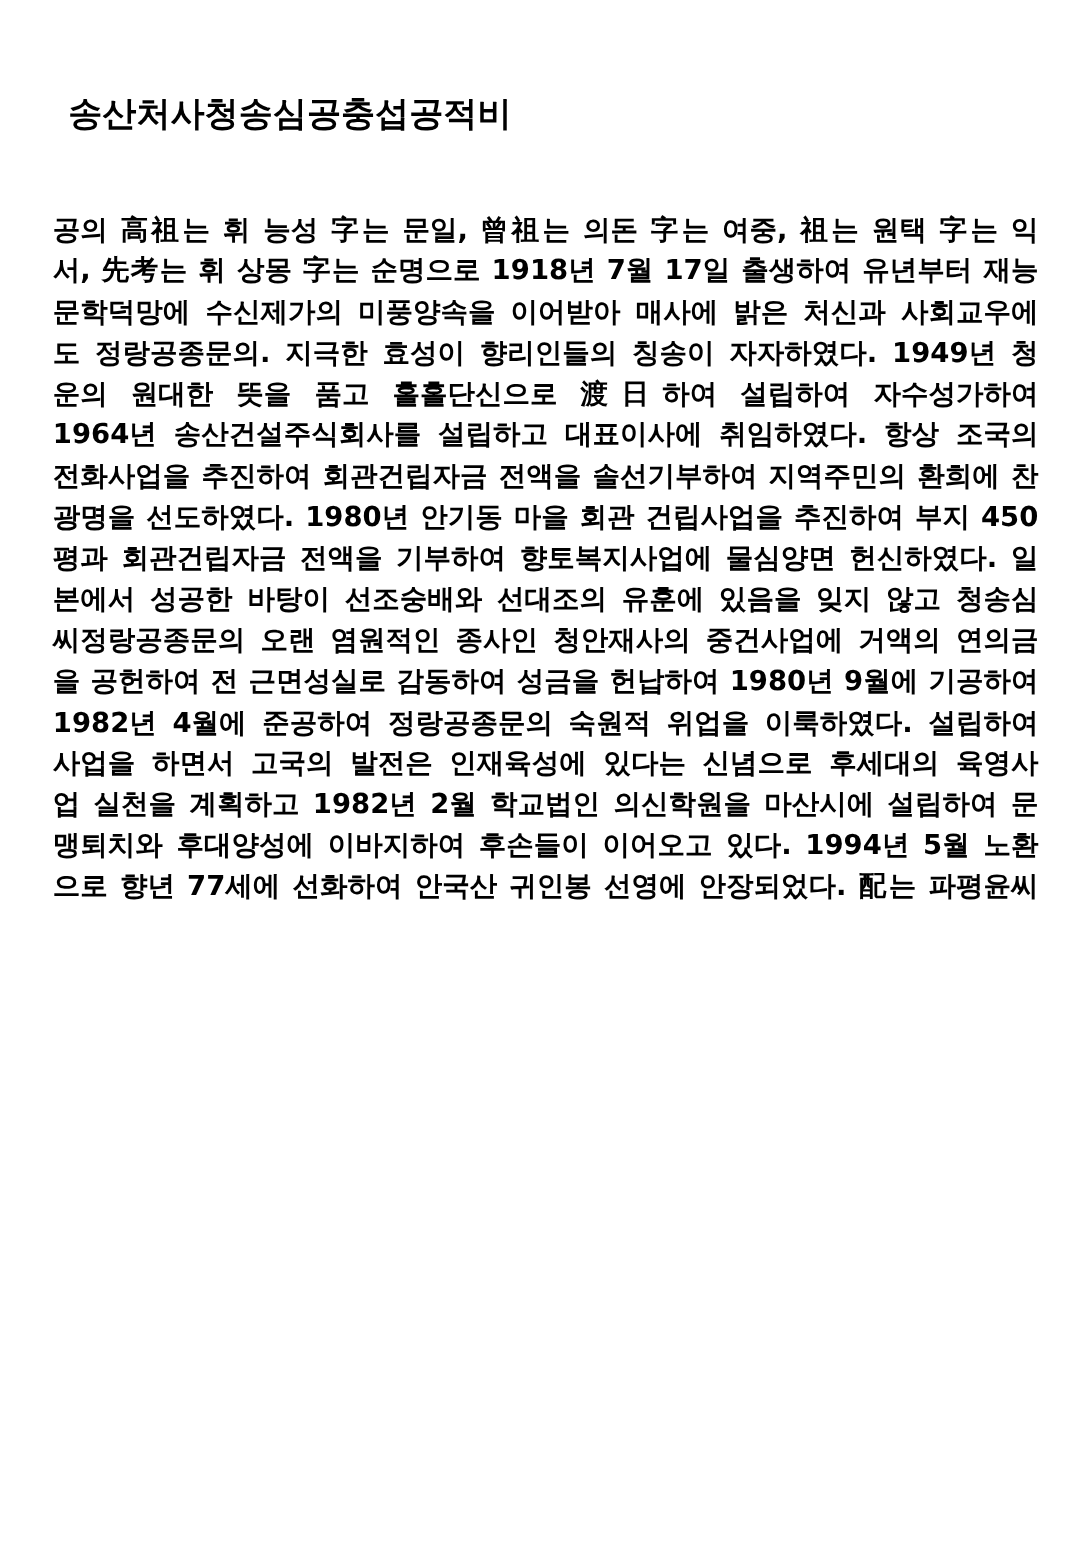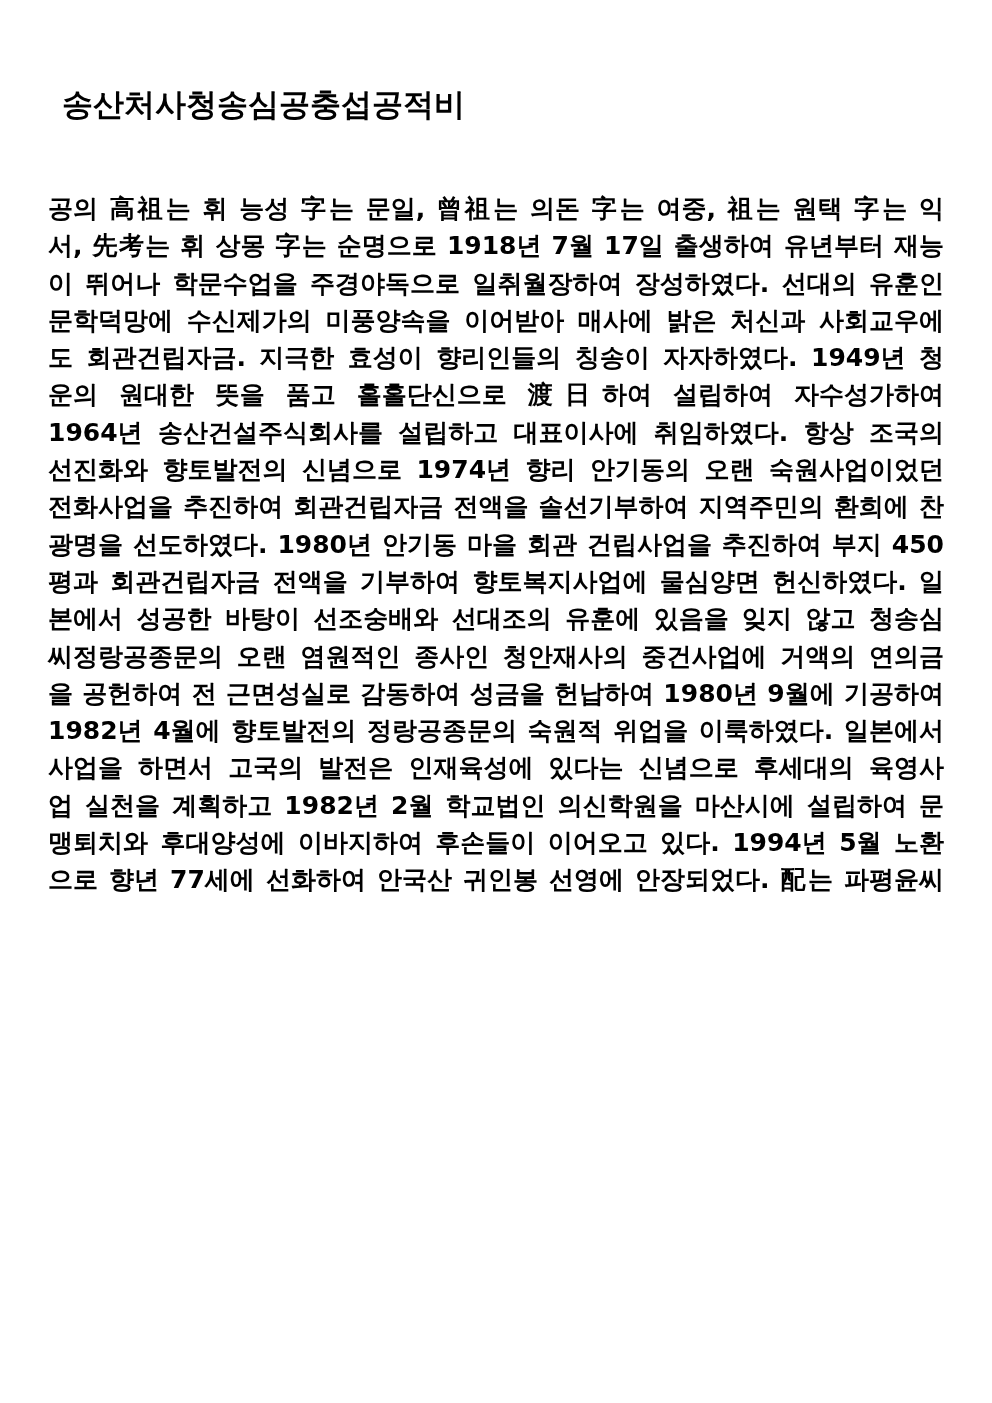--- a/index.html
+++ b/index.html
@@ -58,31 +58,29 @@
   </style>
 </head>
 <body>
 
 <div class="page">
   <h1 class="doc-title">송산처사청송심공충섭공적비</h1>
 
   <div class="doc-body">
     <span class="line">공의 高祖는 휘 능성 字는 문일, 曾祖는 의돈 字는 여중, 祖는 원택 字는 익</span>
     <span class="line">서, 先考는 휘 상몽 字는 순명으로 1918년 7월 17일 출생하여 유년부터 재능</span>
-    <span class="line">이 뛰어나 학문수업을 주경야독으로 일취월장하여 장성하였다. 선대의 유훈인</span>
     <span class="line">문학덕망에 수신제가의 미풍양속을 이어받아 매사에 밝은 처신과 사회교우에</span>
-    <span class="line">도 회관건립자금. 지극한 효성이 향리인들의 칭송이 자자하였다. 1949년 청</span>
+    <span class="line">도 정랑공종문의. 지극한 효성이 향리인들의 칭송이 자자하였다. 1949년 청</span>
     <span class="line">운의 원대한 뜻을 품고 홀홀단신으로 渡日하여 설립하여 자수성가하여</span>
     <span class="line">1964년 송산건설주식회사를 설립하고 대표이사에 취임하였다. 항상 조국의</span>
-    <span class="line">선진화와 향토발전의 신념으로 1974년 향리 안기동의 오랜 숙원사업이었던</span>
     <span class="line">전화사업을 추진하여 회관건립자금 전액을 솔선기부하여 지역주민의 환희에 찬</span>
     <span class="line">광명을 선도하였다. 1980년 안기동 마을 회관 건립사업을 추진하여 부지 450</span>
     <span class="line">평과 회관건립자금 전액을 기부하여 향토복지사업에 물심양면 헌신하였다. 일</span>
     <span class="line">본에서 성공한 바탕이 선조숭배와 선대조의 유훈에 있음을 잊지 않고 청송심</span>
     <span class="line">씨정랑공종문의 오랜 염원적인 종사인 청안재사의 중건사업에 거액의 연의금</span>
     <span class="line">을 공헌하여 전 근면성실로 감동하여 성금을 헌납하여 1980년 9월에 기공하여</span>
-    <span class="line">1982년 4월에 향토발전의 정랑공종문의 숙원적 위업을 이룩하였다. 일본에서</span>
+    <span class="line">1982년 4월에 준공하여 정랑공종문의 숙원적 위업을 이룩하였다. 설립하여</span>
     <span class="line">사업을 하면서 고국의 발전은 인재육성에 있다는 신념으로 후세대의 육영사</span>
     <span class="line">업 실천을 계획하고 1982년 2월 학교법인 의신학원을 마산시에 설립하여 문</span>
     <span class="line">맹퇴치와 후대양성에 이바지하여 후손들이 이어오고 있다. 1994년 5월 노환</span>
     <span class="line">으로 향년 77세에 선화하여 안국산 귀인봉 선영에 안장되었다. 配는 파평윤씨</span>
   </div>
 </div>
 
 </body></html>

